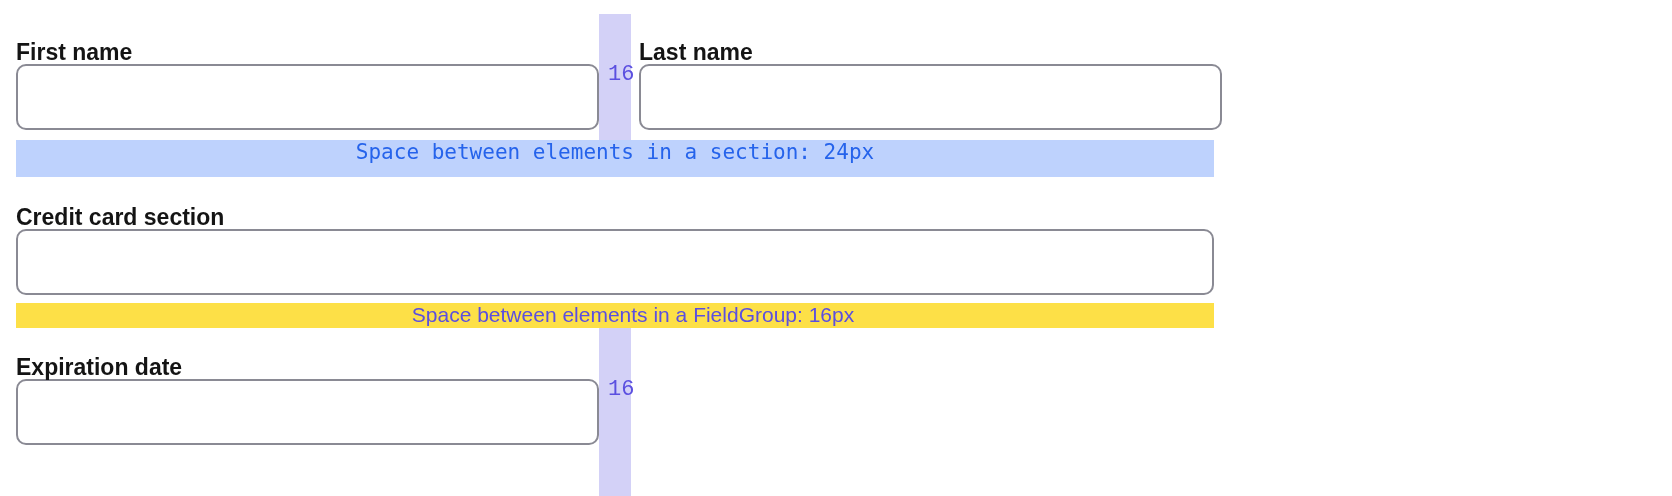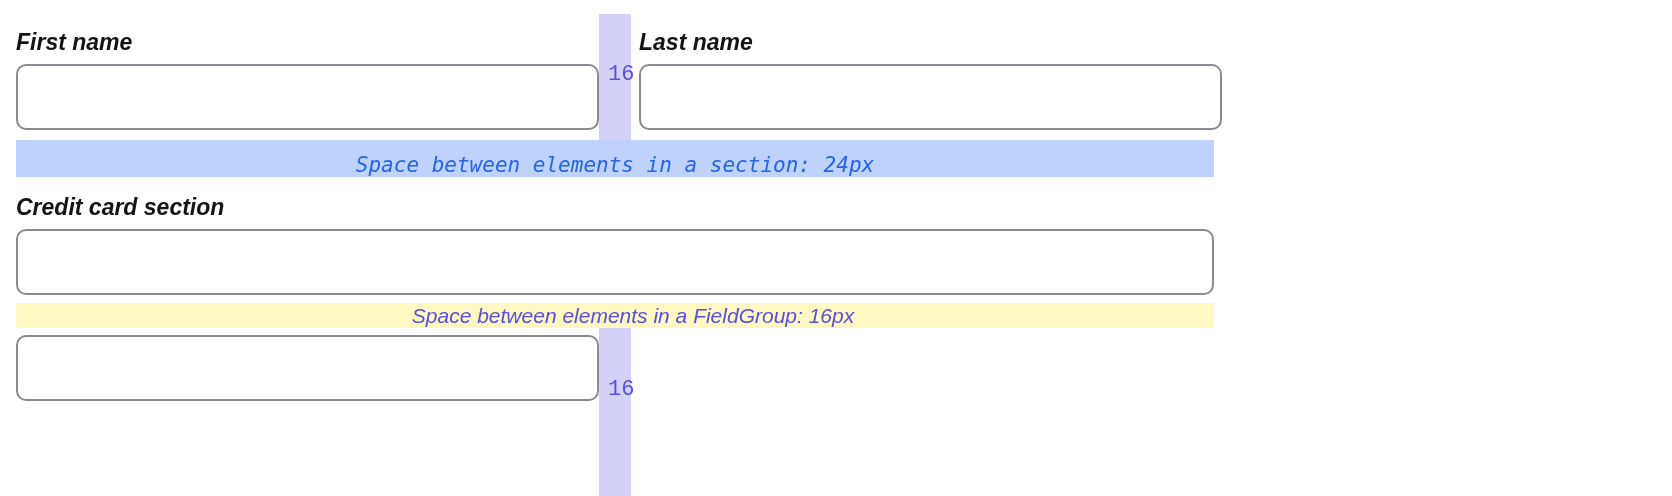--- a/index.html
+++ b/index.html
@@ -23,40 +23,39 @@
     height: 496px;
   }
 
   
   .space-bar {
     position: absolute;
     left: 16px;
     width: 1198px;
     box-sizing: border-box;
     display: flex;
-    align-items: flex-end;
+    align-items: flex-start;
     justify-content: center;
-    font-style: italic;
   }
   .space-bar.section {
     top: 140px;
     height: 37px;
     background: #bed2fd;
   }
   .space-bar.section .space-bar-label {
     color: #2563eb;
     font-family: "DejaVu Sans Mono", "Liberation Mono", monospace;
     font-size: 21px;
     letter-spacing: 0px;
     white-space: nowrap;
   }
   .space-bar.fieldgroup {
     top: 303px;
     height: 25px;
-    background: #fef9c3;
+    background: #fde047;
     padding-left: 36px;
   }
   .space-bar.fieldgroup .space-bar-label {
     color: #5b4fe0;
     font-family: "Liberation Sans", sans-serif;
     font-size: 21px;
     white-space: nowrap;
   }
 
   
@@ -110,21 +109,21 @@
 
   
   .field.first-name   { left: 16px;  top: 20px;  width: 583px; }
   .field.last-name    { left: 631px; top: 20px; width: 583px; margin-left: 8px; }
   
   .field.card-number  { left: 16px;  top: 185px; width: 1198px; }
   
   .field.exp-date     { left: 16px;  top: 335px; width: 583px; }
   .field.cvc          { left: 631px; top: 335px; width: 583px; }
 
-  .field-label-slot { height: 44px; display: flex; align-items: center; font-style: italic; }
+  .field-label-slot { height: 44px; display: flex; align-items: flex-end; }
 </style>
 </head>
 <body>
 
 <div class="form-root">
 
   <div class="gutter top"></div>
   <div class="gutter-label top">16</div>
 
   <div class="gutter bottom"></div>
@@ -153,17 +152,20 @@
       <span class="field-label">Credit card section</span>
     </div>
     <input class="field-input" type="text" placeholder="" style="">
   </div>
 
   <div class="space-bar fieldgroup">
     <span class="space-bar-label">Space between elements in a FieldGroup: 16px</span>
   </div>
 
   <div class="field exp-date">
+    <div class="field-label-slot">
+      <span class="field-label">Expiration date</span>
+    </div>
     <input class="field-input" type="text" placeholder="" style="">
   </div>
 
 
 </div>
 
 </body></html>

